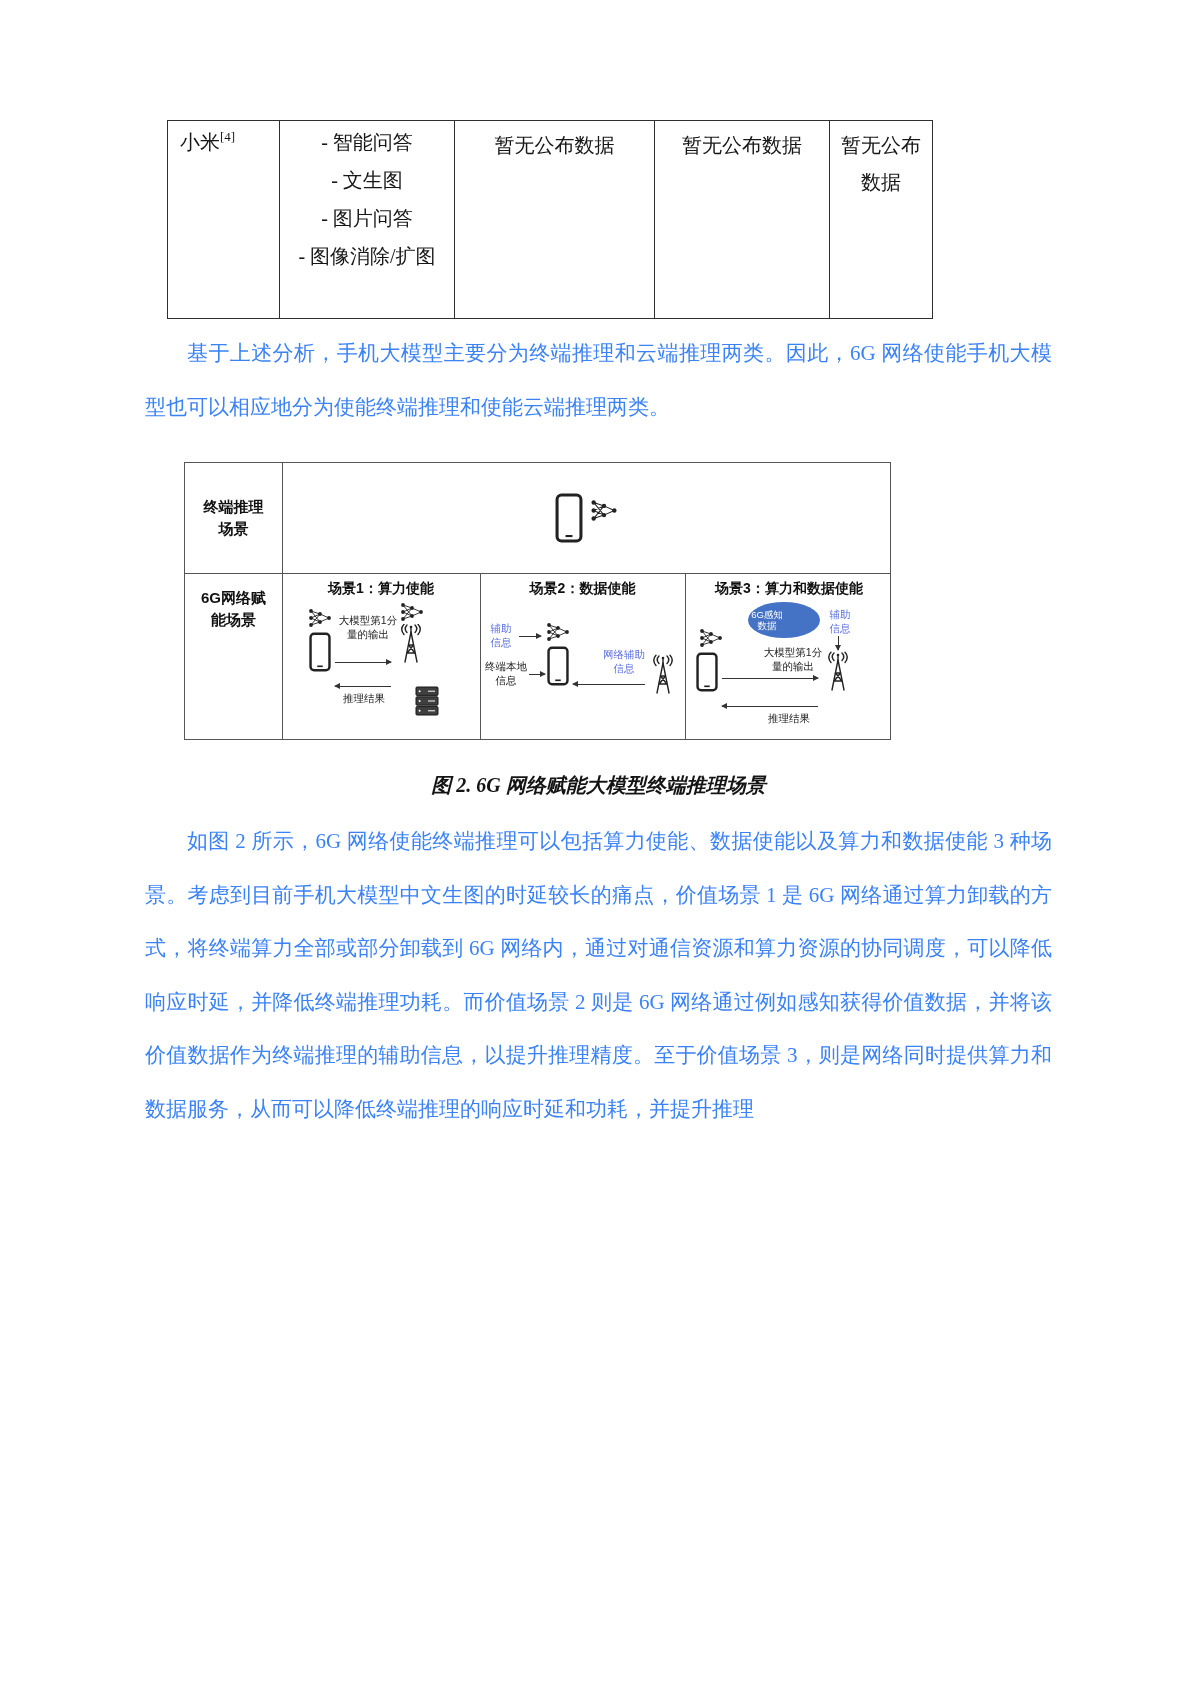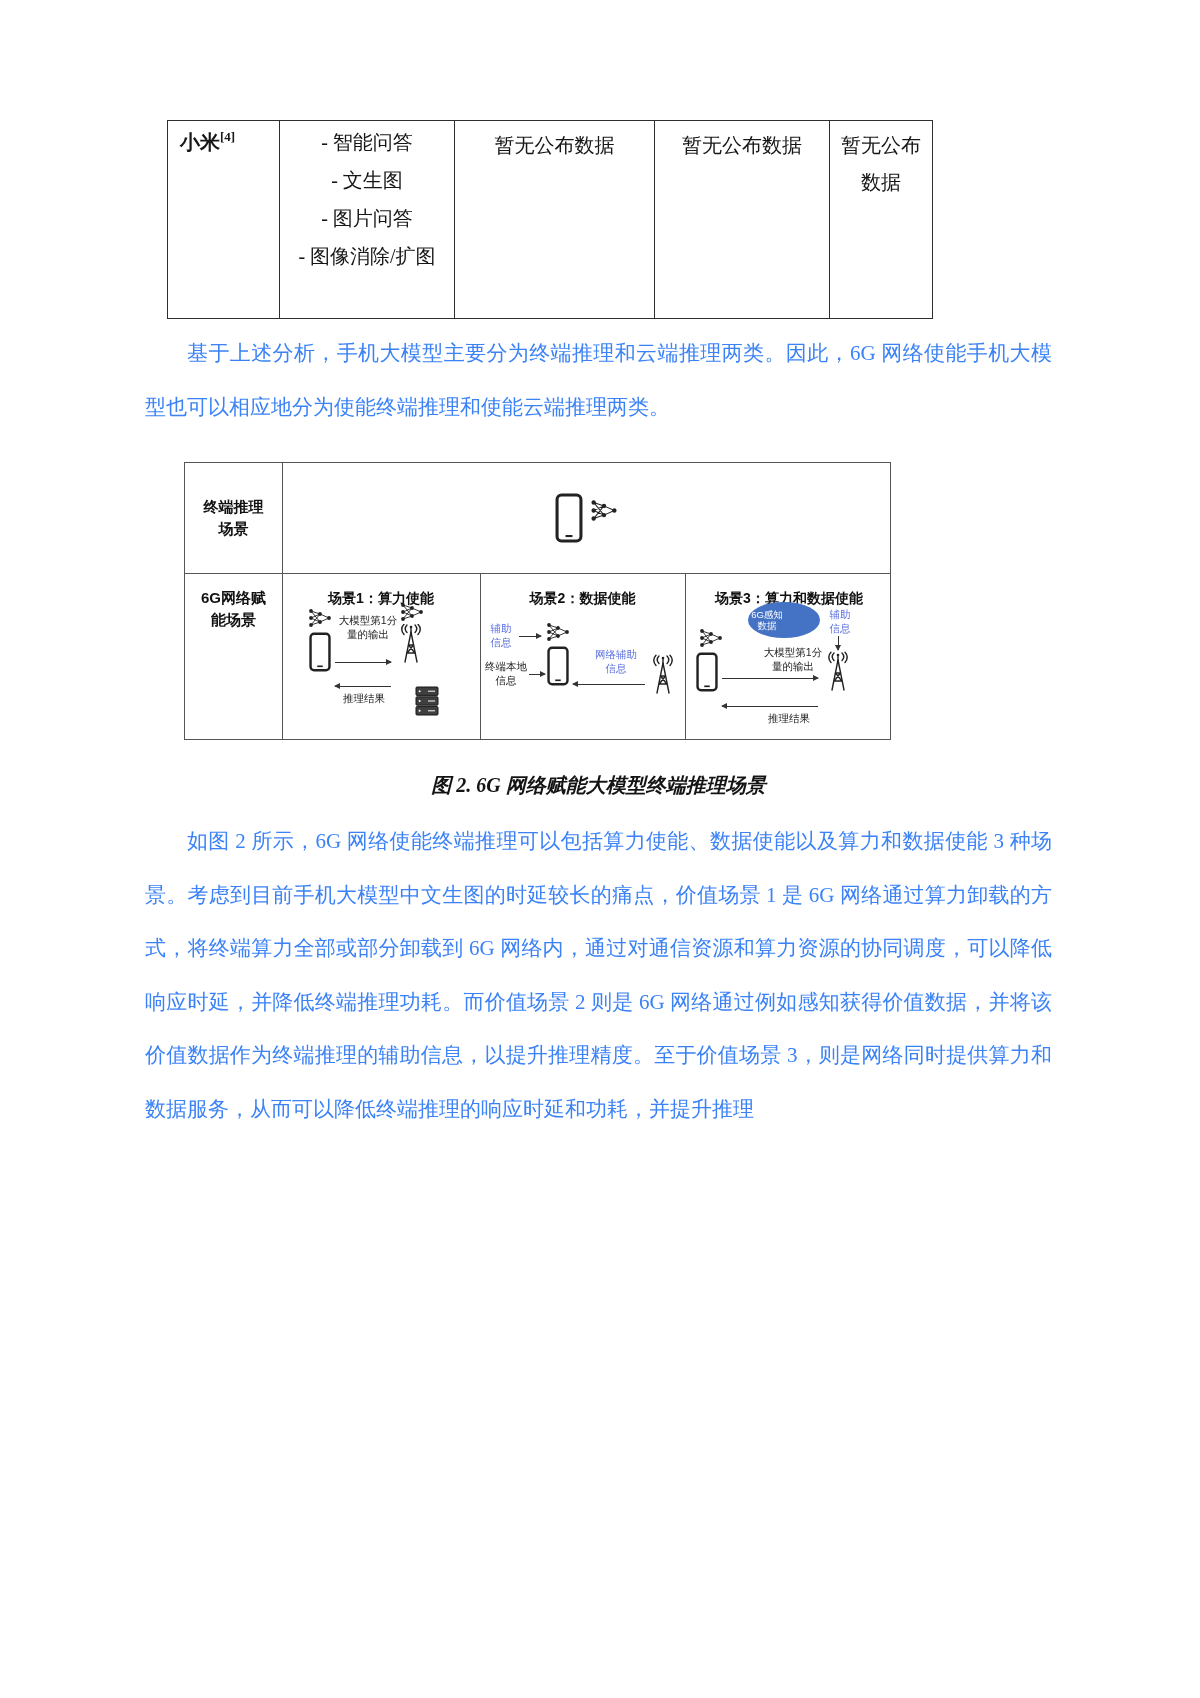--- a/index.html
+++ b/index.html
@@ -5,21 +5,21 @@
   * { margin:0; padding:0; box-sizing:border-box; }
   html,body { width:1200px; height:1698px; background:#ffffff; }
   body { font-family:"Liberation Serif","DejaVu Serif",serif; color:#161616; position:relative; overflow:hidden; }
   .page { position:absolute; inset:0; padding:120px 148px 0 145px; }
 
   
   table.spec { border-collapse:collapse; margin-left:22px; width:765px; table-layout:fixed; font-size:20px; }
   table.spec td { border:1px solid #2f2f2f; vertical-align:top; }
   tr.row-1 { height:198px; }
   tr.row-2 { height:224px; }
-  .vendor-cell { padding:8px 8px 0 12px;font-weight:bold; }
+  .vendor-cell { padding:8px 8px 0 12px; }
   .vendor-cell sup { font-size:13px; }
   .features-cell { text-align:center; padding:2px 6px 0 6px; }
   .row-1 .features-cell .fl { line-height:38px; }
   .row-2 .features-cell .fl { line-height:37px; }
   .data-cell { text-align:center; padding:6px 5px 0 5px; line-height:1.85;margin-top:10px; }
   .deploy-split { padding:0; }
   .deploy-split .ds-top { height:76px; border-bottom:1px solid #2f2f2f; display:flex; align-items:center; justify-content:center; }
   .deploy-split .ds-bottom { padding-top:16px; text-align:center; }
 
   
@@ -31,21 +31,21 @@
   .figure { position:relative; margin-top:28px; margin-left:39px; width:707px; height:278px;
             border:1px solid #555; background:#fff; font-family:"Liberation Sans","DejaVu Sans",sans-serif; }
   .gl { position:absolute; background:#555; }
   .gl.v { width:1px; }
   .gl.h { height:1px; }
   .f-cell { position:absolute; display:flex; align-items:center; justify-content:center; }
   .row-label { width:68px; text-align:center; font-weight:bold; font-size:15px; line-height:1.45; color:#111; }
   .device-cell { gap:6px; }
   .device-cell .nn-top { margin-top:-16px; }
   .panel { position:absolute; }
-  .p-title { position:absolute; top:16px; left:0; right:0; text-align:center; font-weight:bold; font-size:14px; color:#111; }
+  .p-title { position:absolute; top:6px; left:0; right:0; text-align:center; font-weight:bold; font-size:14px; color:#111; }
   .abs { position:absolute; }
   .dlabel { position:absolute; font-size:10.5px; line-height:1.3; text-align:center; color:#222; }
   .dlabel.blue { color:var(--label-blue,#5a6fe0); }
   .ellipse { position:absolute; border-radius:50%; background:var(--ellipse-blue,#4472C4); color:#fff;
              display:flex; align-items:center; justify-content:flex-start; text-align:center;
              font-size:9.5px; line-height:1.2; }
   .ellipse span { display:inline-block; width:38px; }
 
   
   .arr { position:absolute; background:#333; }
@@ -188,21 +188,21 @@
       <div class="dlabel blue" style="left:6px;top:48px;width:28px">辅助信息</div>
       <div class="arr h right" style="left:38px;top:62px;width:22px"></div>
       <svg class="abs" style="left:64px;top:48px" width="26" height="20">
           <use href="#sym-nn"></use>
         </svg>
       <svg class="abs" style="left:66px;top:72px" width="22" height="40">
           <use href="#sym-phone"></use>
         </svg>
       <div class="dlabel" style="left:2px;top:86px;width:46px">终端本地信息</div>
       <div class="arr h right" style="left:48px;top:100px;width:16px"></div>
-      <div class="dlabel blue" style="left:112px;top:74px;width:46px">网络辅助信息</div>
+      <div class="dlabel blue" style="left:120px;top:74px;width:46px">网络辅助信息</div>
       <div class="arr h left" style="left:92px;top:110px;width:72px"></div>
       <svg class="abs" style="left:166px;top:80px" width="32" height="42">
           <use href="#sym-tower"></use>
         </svg>
     </div>
 
     <div class="panel" style="left:501px;top:111px;width:206px;height:167px">
       <div class="p-title">场景3：算力和数据使能</div>
       <div class="ellipse" style="left:62px;top:28px;width:72px;height:36px">
         <span>6G感知数据</span>

